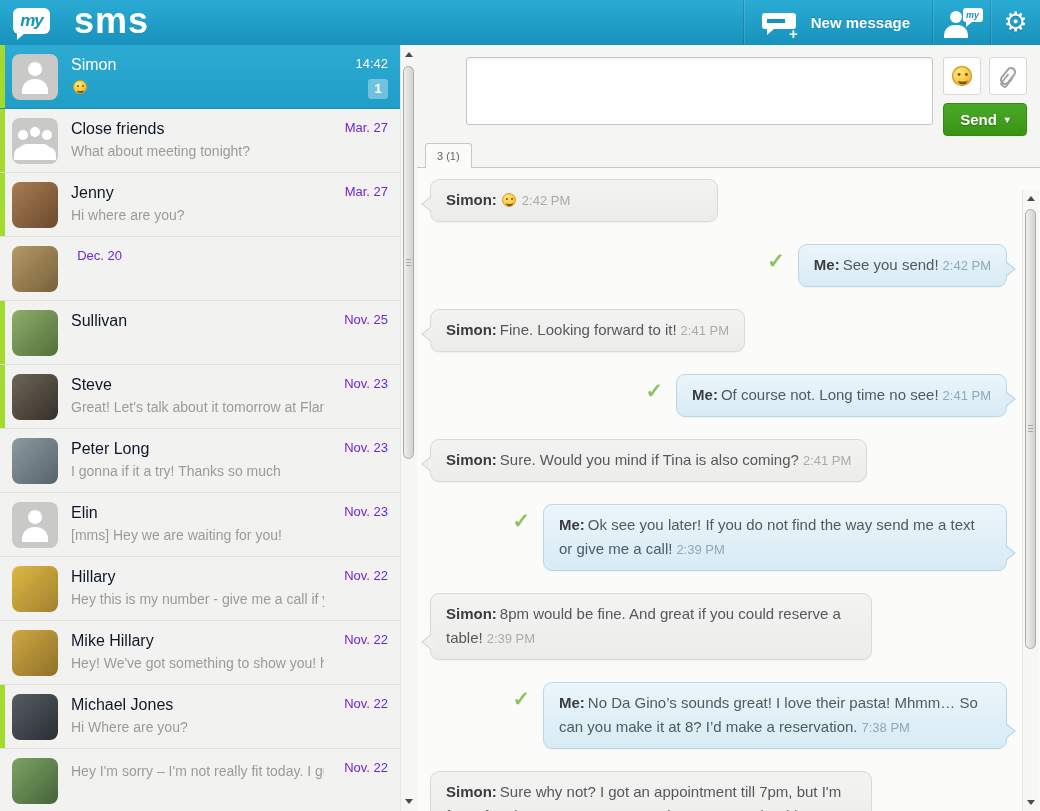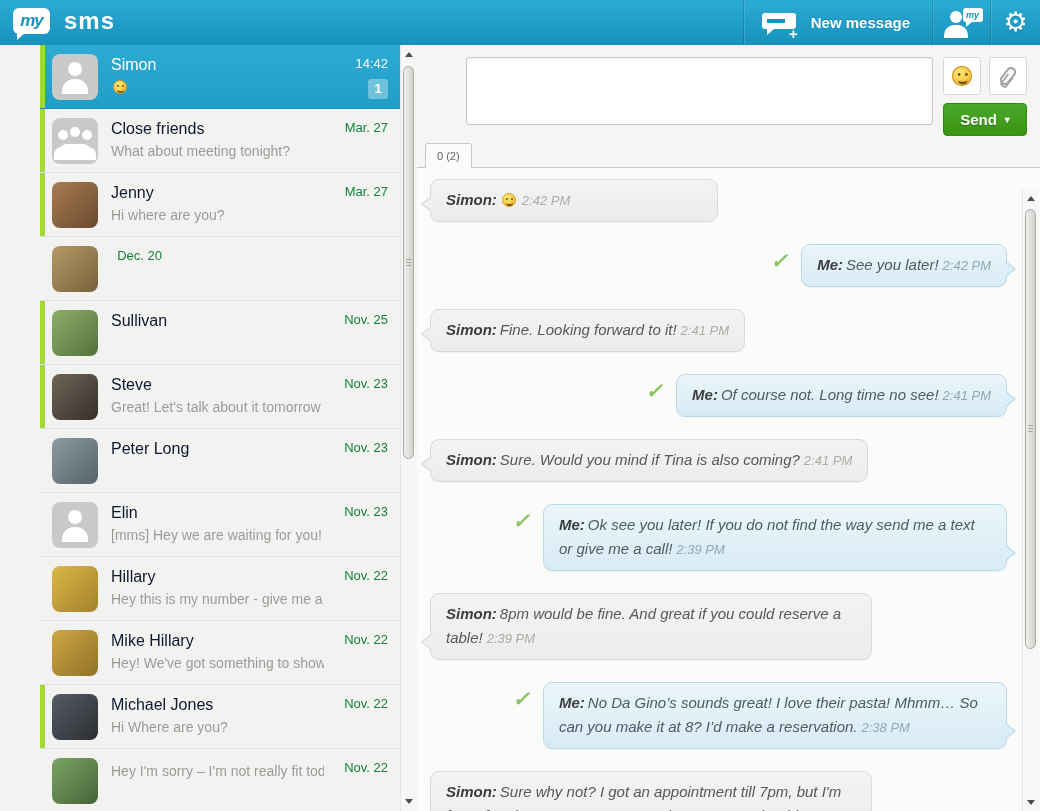--- a/index.html
+++ b/index.html
@@ -8,21 +8,21 @@
 
   
   .header { position:absolute; top:0; left:0; right:0; height:45px;
     background:linear-gradient(#2BABD4,#1792BD); z-index:10; }
   .logo { position:absolute; left:13px; top:8px; display:flex; align-items:center; cursor:default; }
   .logo-bubble { position:relative; width:37px; height:26px; background:#fff; border-radius:6px;
     display:flex; align-items:center; justify-content:center; }
   .logo-bubble::after { content:""; position:absolute; left:4px; bottom:-6px;
     border-top:7px solid #fff; border-right:8px solid transparent; }
   .logo-my { font-style:italic; font-weight:bold; font-size:17px; color:#1793BE; letter-spacing:-1px; }
-  .logo-sms { font-weight:bold; font-size:24px; color:#fff; margin-left:14px; letter-spacing:1px; line-height:26px; }
+  .logo-sms { font-weight:bold; font-size:36px; color:#fff; margin-left:24px; letter-spacing:1px; line-height:26px; }
   .header-right { position:absolute; right:0; top:0; height:45px; display:flex; }
   .hbtn { display:flex; align-items:center; justify-content:center; height:45px; cursor:pointer;
     border-left:1px solid rgba(0,0,0,0.14); box-shadow:inset 1px 0 0 rgba(255,255,255,0.12); }
   .nm-btn { padding:0 22px 0 18px; }
   .nm-icon { position:relative; width:38px; height:26px; margin-right:11px; }
   .nm-icon .nm-bubble { position:absolute; left:0; top:3px; width:34px; height:16px; background:#fff; border-radius:3px; }
   .nm-icon .nm-line { position:absolute; left:5px; top:9px; width:18px; height:4px; background:#1792BD; }
   .nm-icon .nm-tail { position:absolute; left:5px; top:19px; border-top:6px solid #fff; border-right:7px solid transparent; }
   .nm-icon .nm-plus { position:absolute; right:2px; bottom:-4px; color:#fff; font-size:15px; font-weight:bold; line-height:12px; }
   .nm-label { color:#fff; font-weight:bold; font-size:15px; text-shadow:0 -1px 1px rgba(0,0,0,0.2); }
@@ -31,41 +31,41 @@
   .ci-head { position:absolute; left:9px; top:3px; width:12px; height:12px; background:#fff; border-radius:50%; }
   .ci-body { position:absolute; left:3px; bottom:0; width:24px; height:13px; background:#fff; border-radius:10px 10px 0 0; }
   .ci-bub { position:absolute; right:0; top:0; width:20px; height:14px; background:#fff; border-radius:3px;
     display:flex; align-items:center; justify-content:center; }
   .ci-bub::after { content:""; position:absolute; left:3px; bottom:-5px; border-top:5px solid #fff; border-right:6px solid transparent; }
   .ci-my { font-style:italic; font-weight:bold; font-size:9px; color:#1793BE; }
   .gear-btn { width:50px; }
   .gear-glyph { color:#fff; font-size:27px; line-height:27px; text-shadow:0 1px 1px rgba(0,0,0,0.2); }
 
   
-  .sidebar { position:absolute; top:45px; left:0; width:400px; bottom:0; background:#F2F2F0; overflow:hidden;padding-left:40px; }
+  .sidebar { position:absolute; top:45px; left:0; width:400px; bottom:0; background:#F2F2F0; overflow:hidden; }
   .conv-row { position:relative; height:64px; padding:9px 12px 0 12px; display:flex;
     border-bottom:1px solid #DFDFDC; cursor:pointer; background:#F2F2F0; }
   .conv-row.mysms::before { content:""; position:absolute; left:0; top:0; bottom:0; width:5px; background:#A2DB2E; }
   .conv-row.selected { background:linear-gradient(#2EABD2,#1F9EC8); border-bottom-color:#1B90B8; }
   .avatar { width:46px; height:46px; border-radius:8px; background:#C9C9C7; position:relative; flex:none; overflow:hidden; }
   .avatar.ph-person::before { content:""; position:absolute; left:16px; top:8px; width:14px; height:14px;
     border-radius:50%; background:#fff; }
   .avatar.ph-person::after { content:""; position:absolute; left:10px; bottom:6px; width:26px; height:15px;
     border-radius:12px 12px 0 0; background:#fff; }
   .avatar.ph-group::before { content:""; position:absolute; left:18px; top:9px; width:10px; height:10px;
     border-radius:50%; background:#fff; box-shadow:-12px 3px 0 #fff, 12px 3px 0 #fff; }
   .avatar.ph-group::after { content:""; position:absolute; left:7px; bottom:7px; width:32px; height:13px;
     border-radius:8px 8px 0 0; background:#fff; box-shadow:-5px 3px 0 #fff, 5px 3px 0 #fff; }
   .conv-main { flex:1; min-width:0; margin-left:13px; padding-top:1px; }
   .conv-name { font-size:16px; color:#0f172a; line-height:20px; white-space:nowrap; overflow:hidden; }
   .conv-preview { font-size:14px; color:#9B9B98; line-height:19px; margin-top:3px;
     white-space:nowrap; overflow:hidden; }
   .conv-row.selected .conv-name, .conv-row.selected .conv-preview { color:#fff; }
   .conv-meta { flex:none; width:64px; text-align:right; padding-top:2px; }
-  .conv-date { font-size:13px; color:#15803d; line-height:16px; }
+  .conv-date { font-size:13px; color:#6d28d9; line-height:16px; }
   .conv-row.selected .conv-date { color:#fff; }
   .unread-badge { display:inline-block; margin-top:7px; min-width:20px; height:20px; line-height:20px;
     background:rgba(255,255,255,0.35); border-radius:3px; color:#fff; font-size:13px; font-weight:bold;
     text-align:center; padding:0 3px; }
 
   
   .vscroll { position:absolute; width:17px; background:#F6F6F4; border-left:1px solid #E6E6E4; z-index:5; }
   .sb-side { left:400px; top:45px; bottom:0; }
   .sb-arrow { position:absolute; left:0; width:16px; height:15px; display:flex; align-items:center;
     justify-content:center; cursor:pointer; }
@@ -108,21 +108,21 @@
     border-radius:5px; transform:rotate(38deg); }
   .clip::before { content:""; position:absolute; left:1px; top:6px; width:4px; height:12px;
     border:2px solid #A2A2A0; border-top:none; border-radius:0 0 3px 3px; }
 
   
   .thread-tab { position:absolute; top:98px; left:8px; height:25px; z-index:3; background:#FBFBF9;
     border:1px solid #C8C8C6; border-bottom:none; border-radius:3px 3px 0 0; padding:0 11px;
     font-size:11px; color:#66666a; line-height:25px; cursor:pointer; }
   .message-list { position:absolute; top:122px; left:0; right:0; bottom:0; background:#FBFBF9;
     border-top:1px solid #C8C8C6; overflow:hidden; padding:11px 33px 0 13px; }
-  .msg-row { display:flex; align-items:flex-start; margin-bottom:22px;font-style:italic; }
+  .msg-row { display:flex; align-items:flex-start; margin-bottom:22px; }
   .msg-row.out { justify-content:flex-end; }
   .check { color:#8BC263; font-size:21px; font-weight:bold; margin:6px 13px 0 0; line-height:21px; }
   .bubble { position:relative; border-radius:9px; padding:8px 15px; font-size:15px; line-height:24px;
     box-shadow:0 1px 1px rgba(0,0,0,0.04); }
   .bubble.in { background:linear-gradient(#F3F3F1,#ECECEA); border:1px solid #D9D9D6; color:#55595A;
     max-width:442px; min-width:288px; }
   .bubble.out { background:linear-gradient(#EBF5FA,#D8EBF5); border:1px solid #B9D9E9; color:#4E5B61;
     max-width:464px; }
   .bubble.in::before { content:""; position:absolute; left:-10px; bottom:9px;
     border-top:8px solid transparent; border-bottom:8px solid transparent; border-right:10px solid #D9D9D6; }
@@ -223,20 +223,21 @@
           <div class="conv-preview">Great! Let's talk about it tomorrow at Flan'…</div>
         </div>
         <div class="conv-meta">
           <div class="conv-date">Nov. 23</div>
         </div>
       </div>
       <div class="conv-row">
         <div class="avatar" style="background: linear-gradient(135deg, rgb(141, 154, 160), rgb(85, 99, 107));"></div>
         <div class="conv-main">
           <div class="conv-name">Peter Long</div>
+          <div class="conv-preview">I gonna if it a try! Thanks so much</div>
         </div>
         <div class="conv-meta">
           <div class="conv-date">Nov. 23</div>
         </div>
       </div>
       <div class="conv-row">
         <div class="avatar ph-person"></div>
         <div class="conv-main">
           <div class="conv-name">Elin</div>
           <div class="conv-preview">[mms] Hey we are waiting for you!</div>
@@ -305,51 +306,51 @@
           <span class="clip"></span>
         </div>
       </div>
       <div class="send-btn">
         <span>Send</span>
         <span class="send-caret">▾</span>
       </div>
     </div>
   </div>
 
-  <div class="thread-tab">0 (2)</div>
+  <div class="thread-tab">3 (1)</div>
 
   <div class="message-list">
     <div id="message-list-inner">
         <div class="msg-row in">
           <div class="bubble in"><span class="sender">Simon:</span><span class="msg-body"><span class="emoji"></span></span><span class="msg-time">2:42 PM</span></div>
         </div>
         <div class="msg-row out">
           <span class="check">✓</span>
-          <div class="bubble out"><span class="sender">Me:</span><span class="msg-body">See you later!</span><span class="msg-time">2:42 PM</span></div>
+          <div class="bubble out"><span class="sender">Me:</span><span class="msg-body">See you send!</span><span class="msg-time">2:42 PM</span></div>
         </div>
         <div class="msg-row in">
           <div class="bubble in"><span class="sender">Simon:</span><span class="msg-body">Fine. Looking forward to it!</span><span class="msg-time">2:41 PM</span></div>
         </div>
         <div class="msg-row out">
           <span class="check">✓</span>
           <div class="bubble out"><span class="sender">Me:</span><span class="msg-body">Of course not. Long time no see!</span><span class="msg-time">2:41 PM</span></div>
         </div>
         <div class="msg-row in">
           <div class="bubble in"><span class="sender">Simon:</span><span class="msg-body">Sure. Would you mind if Tina is also coming?</span><span class="msg-time">2:41 PM</span></div>
         </div>
         <div class="msg-row out">
           <span class="check">✓</span>
           <div class="bubble out"><span class="sender">Me:</span><span class="msg-body">Ok see you later! If you do not find the way send me a text or give me a call!</span><span class="msg-time">2:39 PM</span></div>
         </div>
         <div class="msg-row in">
           <div class="bubble in"><span class="sender">Simon:</span><span class="msg-body">8pm would be fine. And great if you could reserve a table!</span><span class="msg-time">2:39 PM</span></div>
         </div>
         <div class="msg-row out">
           <span class="check">✓</span>
-          <div class="bubble out"><span class="sender">Me:</span><span class="msg-body">No Da Gino’s sounds great! I love their pasta! Mhmm… So can you make it at 8? I’d make a reservation.</span><span class="msg-time">2:38 PM</span></div>
+          <div class="bubble out"><span class="sender">Me:</span><span class="msg-body">No Da Gino’s sounds great! I love their pasta! Mhmm… So can you make it at 8? I’d make a reservation.</span><span class="msg-time">7:38 PM</span></div>
         </div>
         <div class="msg-row in">
           <div class="bubble in"><span class="sender">Simon:</span><span class="msg-body">Sure why not? I got an appointment till 7pm, but I'm free after that. Wanna go to Da Gino's or any other ideas?</span></div>
         </div>
       </div>
   </div>
 
   <div class="vscroll sb-msgs">
     <div class="sb-arrow arr-up" style="top:1px;"></div>
     <div class="sb-thumb" style="top:19px; height:440px;"></div>

